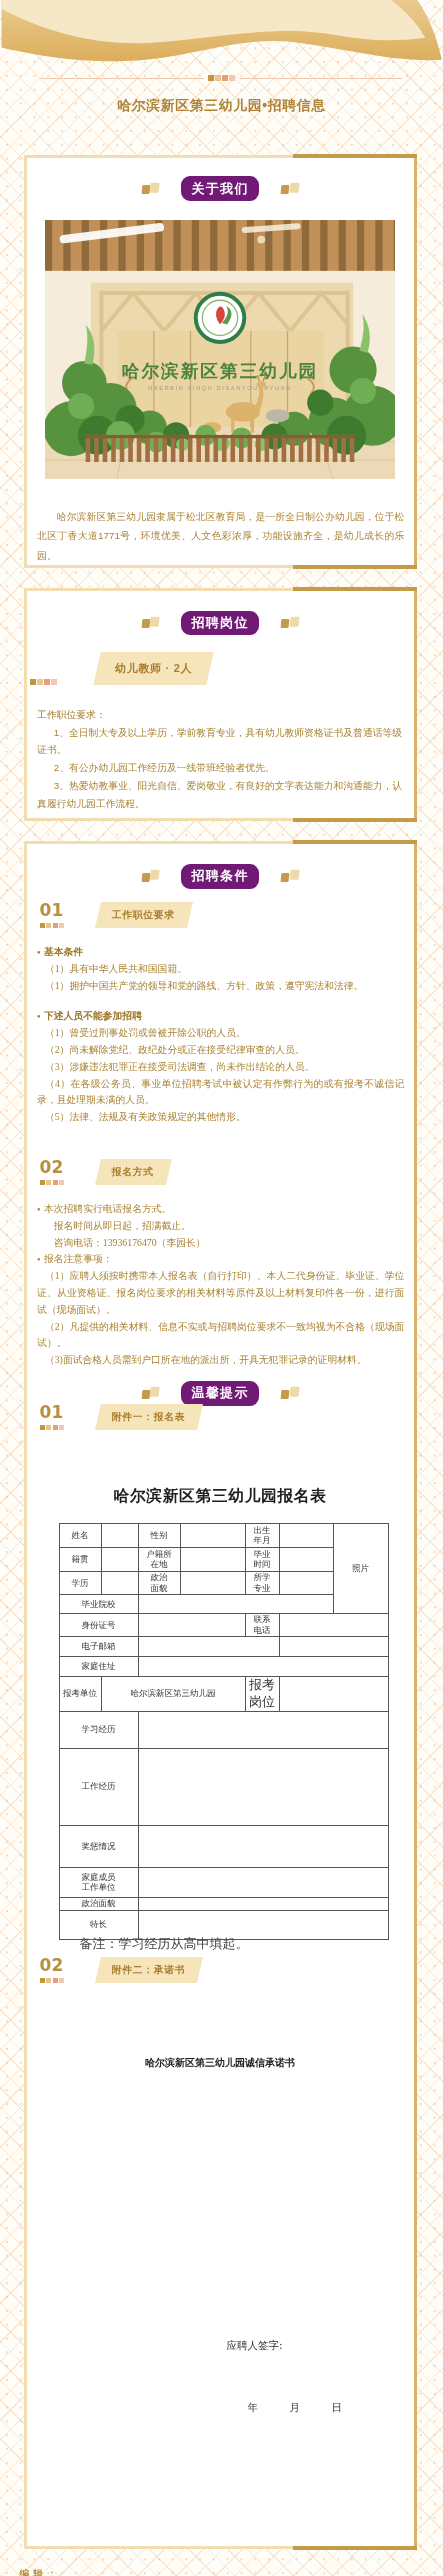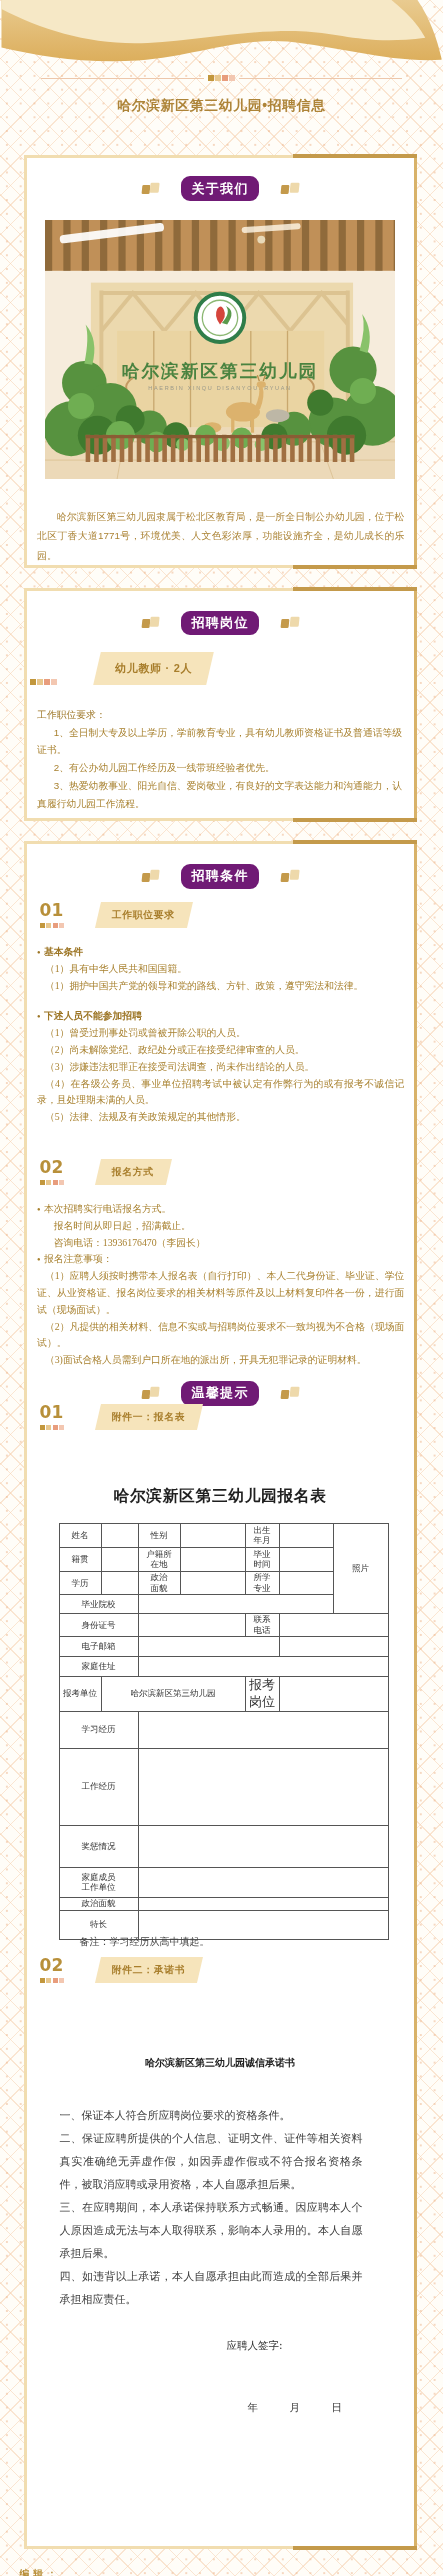--- a/index.html
+++ b/index.html
@@ -64,21 +64,21 @@
   .clist .ind{text-indent:1.7em;}
 
   .scan{font-family:"DejaVu Serif","Liberation Serif",serif;color:#333;margin-top:32px;}
   .form-title{position:absolute;top:610px;left:0;right:0;text-align:center;
     font-size:15.7px;font-weight:bold;color:#1f1f1f;letter-spacing:0.7px;}
   .form-table{position:absolute;top:647px;left:32px;border-collapse:collapse;font-size:8.5px;color:#333;table-layout:fixed;}
   .form-table td{border:0.7px solid #555;text-align:center;padding:0.7px 2px;line-height:1.25;overflow:hidden;}
   .w2{display:inline-block;width:2.2em;line-height:1.25;}
   .w3{display:inline-block;width:3.2em;line-height:1.25;}
   .w4{display:inline-block;width:4.3em;line-height:1.25;}
-  .note{position:absolute;top:1059px;left:53px;font-size:10px;color:#454545;}
+  .note{position:absolute;top:1059px;left:53px;font-size:13px;color:#454545;}
 
   .letter-title{position:absolute;top:1180px;left:0;right:0;text-align:center;
     font-size:10px;font-weight:bold;color:#1f1f1f;}
   .letter-body{position:absolute;top:1228px;left:33px;width:303px;font-size:11px;
     line-height:23px;color:#3d3d3d;text-align:justify;}
   .letter-body p{margin:0;}
   .sign{position:absolute;top:1463px;left:200px;font-size:10.5px;color:#333;}
   .dateline{position:absolute;top:1525px;left:221px;font-size:10.5px;color:#333;white-space:pre;}
 
   .footer{position:absolute;top:2568px;left:19.6px;font-size:9.8px;font-weight:bold;color:#b8903a;letter-spacing:3.9px;}
@@ -432,25 +432,19 @@
             <span class="sq s3"></span>
             <span class="sq s4"></span>
         </div>
       </div>
       <div class="stag">
         <span>附件二：承诺书</span>
       </div>
     </div>
 
     <div class="letter-title scan">哈尔滨新区第三幼儿园诚信承诺书</div>
-    <div class="letter-body scan">
-      <p>一、保证本人符合所应聘岗位要求的资格条件。</p>
-      <p>二、保证应聘所提供的个人信息、证明文件、证件等相关资料真实准确绝无弄虚作假，如因弄虚作假或不符合报名资格条件，被取消应聘或录用资格，本人自愿承担后果。</p>
-      <p>三、在应聘期间，本人承诺保持联系方式畅通。因应聘本人个人原因造成无法与本人取得联系，影响本人录用的。本人自愿承担后果。</p>
-      <p>四、如违背以上承诺，本人自愿承担由此而造成的全部后果并承担相应责任。</p>
-    </div>
     <div class="sign scan">应聘人签字:</div>
     <div class="dateline scan">年　　　月　　　日</div>
   </div>
 
   <div class="footer">编辑：</div>
 </div>
 
 
 </body></html>

